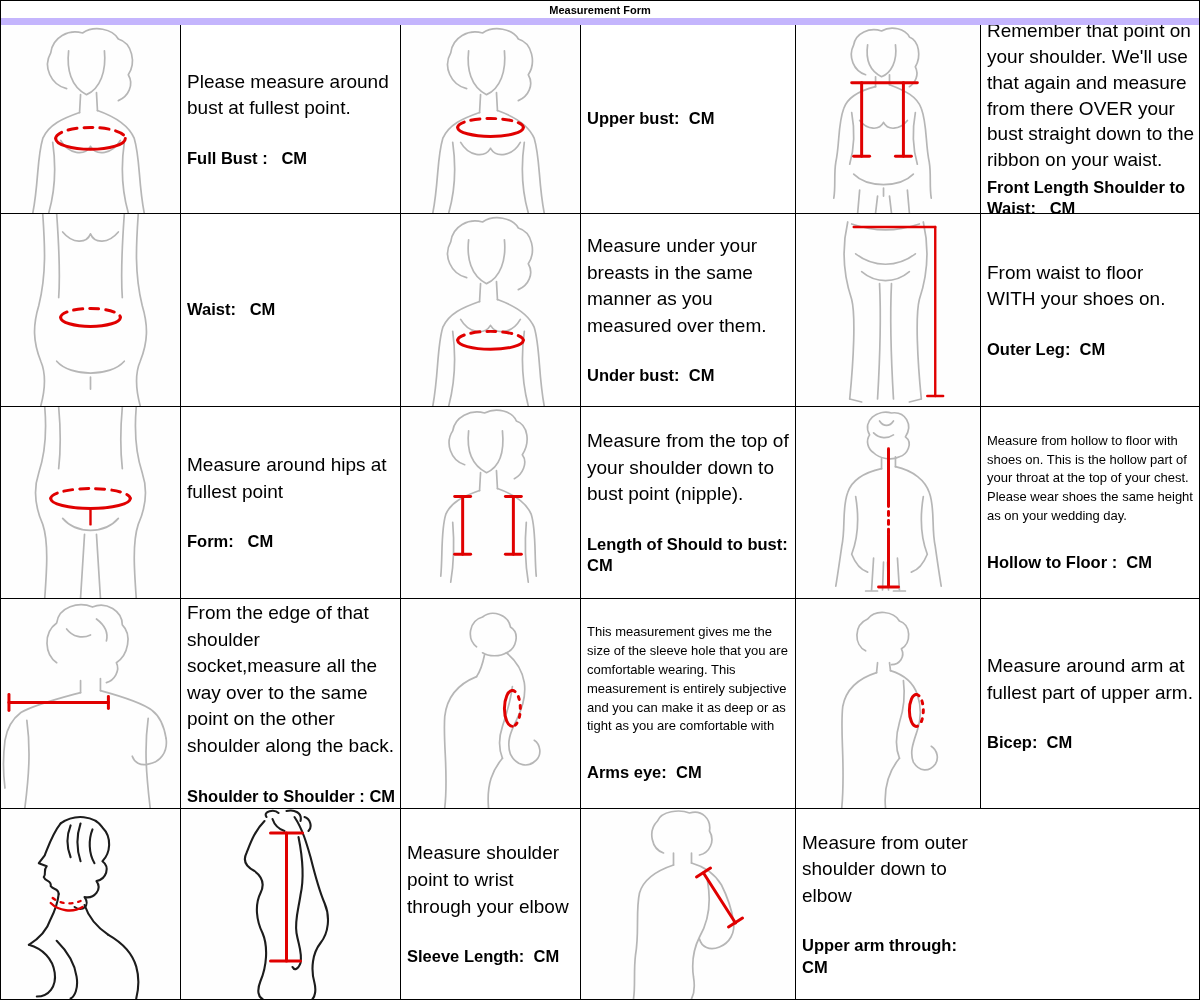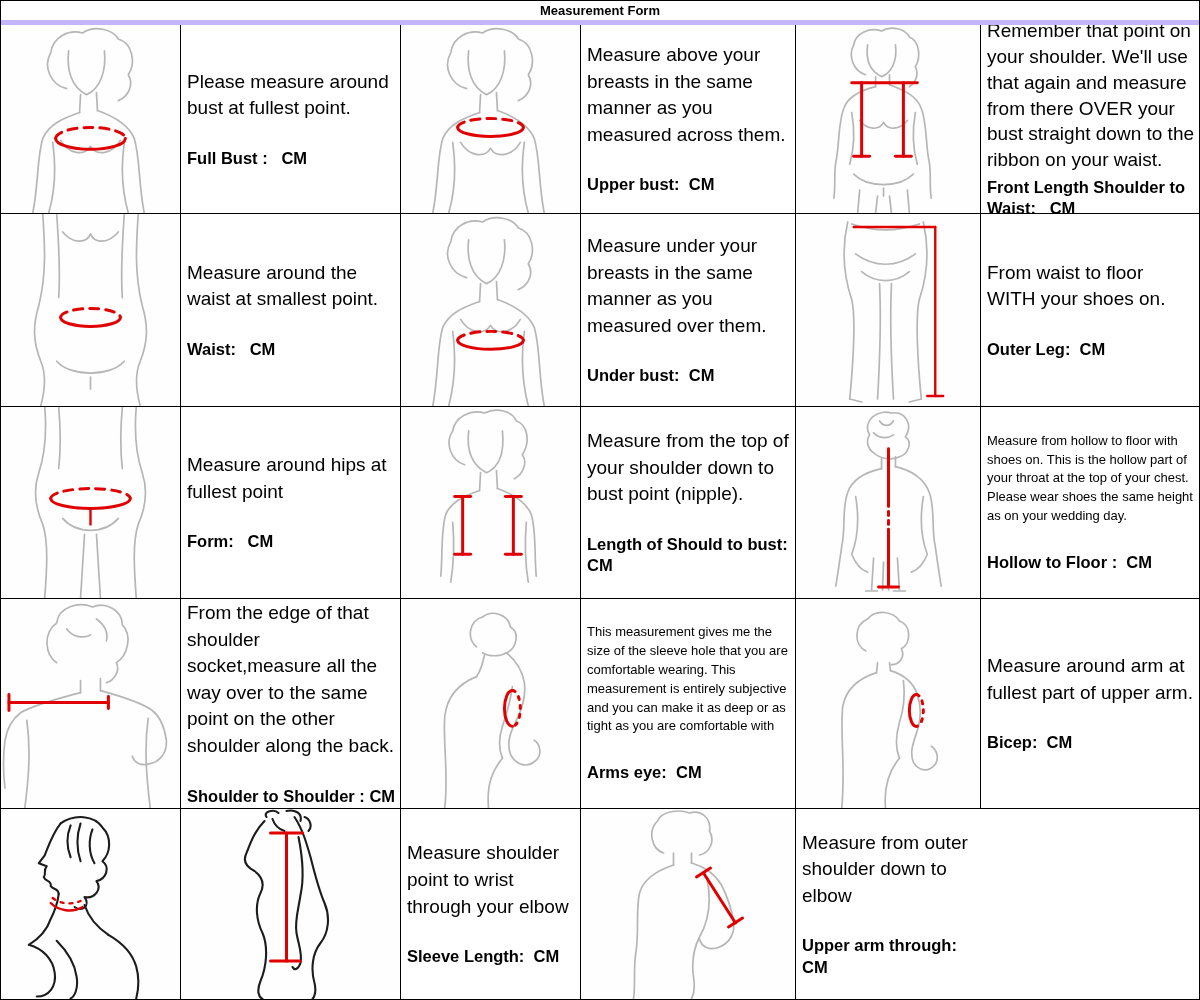--- a/index.html
+++ b/index.html
@@ -1,22 +1,22 @@
 <!DOCTYPE html>
 <html><head>
 <meta charset="utf-8">
 <style>
   *{margin:0;padding:0;box-sizing:border-box}
   html,body{background:#fff}
   body{font-family:"Liberation Sans",sans-serif;color:#000;width:1200px}
   .form{width:1200px;height:1000px;border:1px solid #000;display:grid;
         grid-template-columns:180px 220px 180px 215px 185px 218px;
         grid-template-rows:24px 189px 193px 192px 210px 190px;background:#fff}
-  .title-row{grid-column:1/-1;border-bottom:5px solid #c4b5fd;display:flex;align-items:center;
-        justify-content:center;font-weight:bold;font-size:13px}
+  .title-row{grid-column:1/-1;border-bottom:7px solid #c4b5fd;display:flex;align-items:center;
+        justify-content:center;font-weight:bold;font-size:11px}
   .cell{border-right:1px solid #000;border-bottom:1px solid #000;overflow:hidden;background:#fff}
   .c6{border-right:none}
   .r5{border-bottom:none}
   .fig{display:flex;align-items:center;justify-content:center;background:#fefefe}
   .fig svg{width:100%;height:100%;display:block}
   .txt{display:flex;flex-direction:column;justify-content:center;padding:6px 4px 6px 6px;gap:26px}
   .txt .desc{font-size:19px;line-height:1.4;white-space:pre-wrap}
   .txt .label{font-size:16.5px;font-weight:bold;line-height:1.3;white-space:pre-wrap}
   .txt.tight{gap:4px}
   .txt.tight .desc{line-height:1.36}
@@ -68,21 +68,20 @@
         <path d="M97,86 C114,92 128,100 134,114 C140,134 138,158 144,189"></path>
         <path d="M52,118 C56,146 54,168 48,189"></path>
         <path d="M124,118 C120,146 122,168 128,189"></path>
         <path d="M60,118 C68,132 84,134 90,124 M90,124 C96,134 112,132 120,118"></path>
       </g>
       <path class="r" d="M57,103 A33,9 0 0 0 123,103"></path>
       <path class="r rd" d="M57,103 A33,9 0 0 1 123,103"></path>
     </svg>
   </div>
   <div class="cell txt">
-    <p class="desc">Measure above your breasts in the same manner as you measured across them.</p>
     <p class="label">Upper bust:  CM</p>
   </div>
   <div class="cell fig">
     <svg viewBox="0 0 185 189">
       <g class="b">
         <path d="M70,50 C58,46 52,32 58,20 C60,8 74,2 86,6 C96,0 110,4 114,12 C124,16 126,32 120,42 C124,50 120,58 114,62"></path>
         <path d="M72,20 C70,34 74,46 86,52 C96,48 102,36 100,20"></path>
         <path d="M80,52 L80,62"></path>
           <path d="M94,50 L94,60"></path>
         <path d="M80,62 C64,66 52,72 48,84 C42,100 44,120 40,138 C38,150 40,162 38,174"></path>
@@ -120,21 +119,20 @@
         <path d="M124,0 C122,28 120,56 122,84"></path>
         <path d="M62,18 C72,30 86,30 90,20 M90,20 C94,30 108,30 118,18"></path>
         <path d="M56,148 C70,164 110,164 124,148"></path>
         <path d="M90,164 L90,176"></path>
       </g>
       <path class="r" d="M60,104 A30,9 0 0 0 120,104"></path>
       <path class="r rd" d="M60,104 A30,9 0 0 1 120,104"></path>
     </svg>
   </div>
   <div class="cell txt">
-    <p class="desc">Measure around the waist at smallest point.</p>
     <p class="label">Waist:   CM</p>
   </div>
   <div class="cell fig">
     <svg viewBox="0 0 180 193">
       <g class="b">
         <path d="M66,64 C50,60 42,42 50,28 C52,12 68,4 82,8 C94,0 112,4 118,14 C132,18 136,38 128,50 C134,60 128,72 118,76"></path>
         <path d="M68,26 C66,44 70,62 86,70 C100,64 106,46 104,26"></path>
         <path d="M80,70 L79,88"></path>
           <path d="M96,68 L97,86"></path>
         <path d="M79,88 C62,94 48,100 42,114 C36,134 38,160 32,193"></path>

